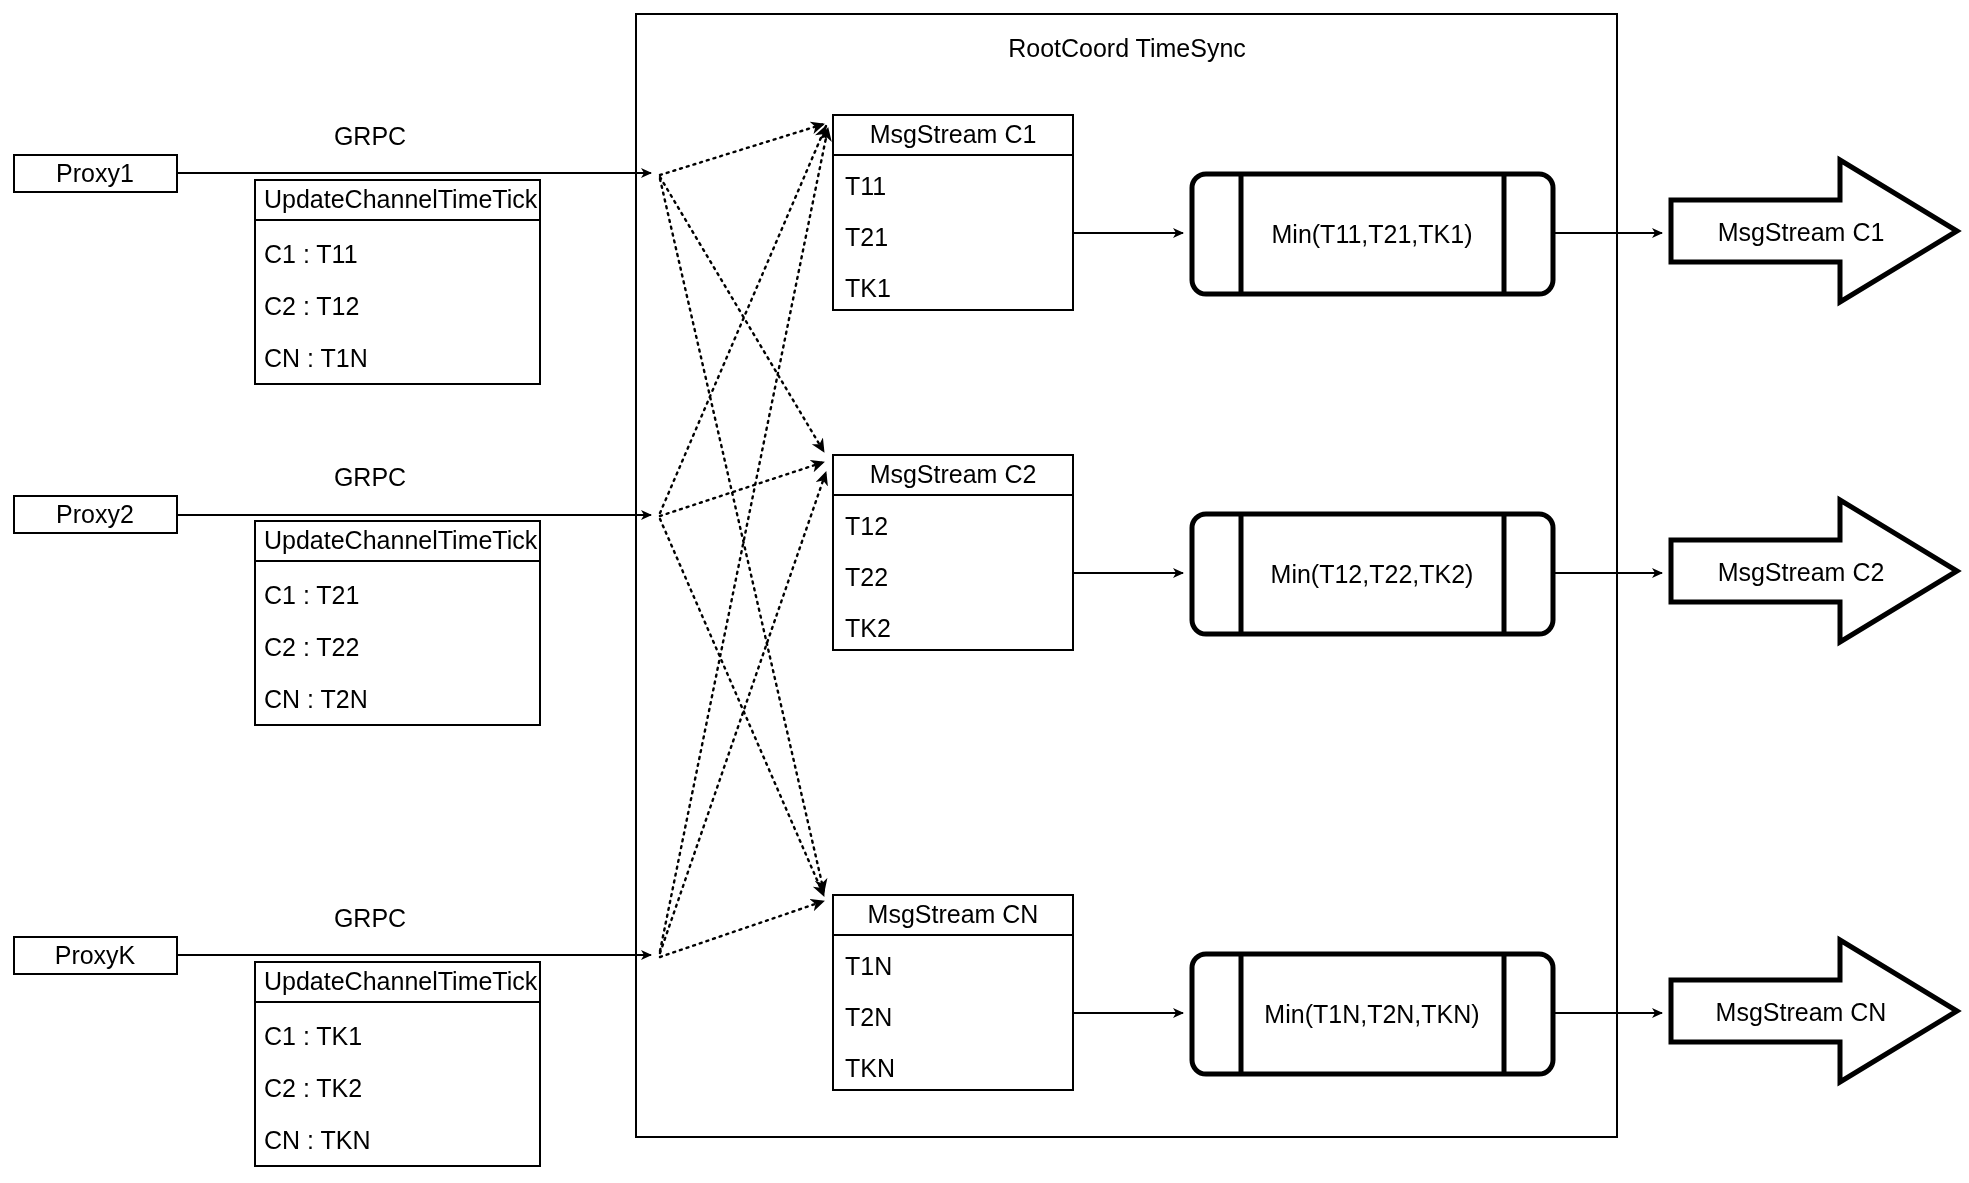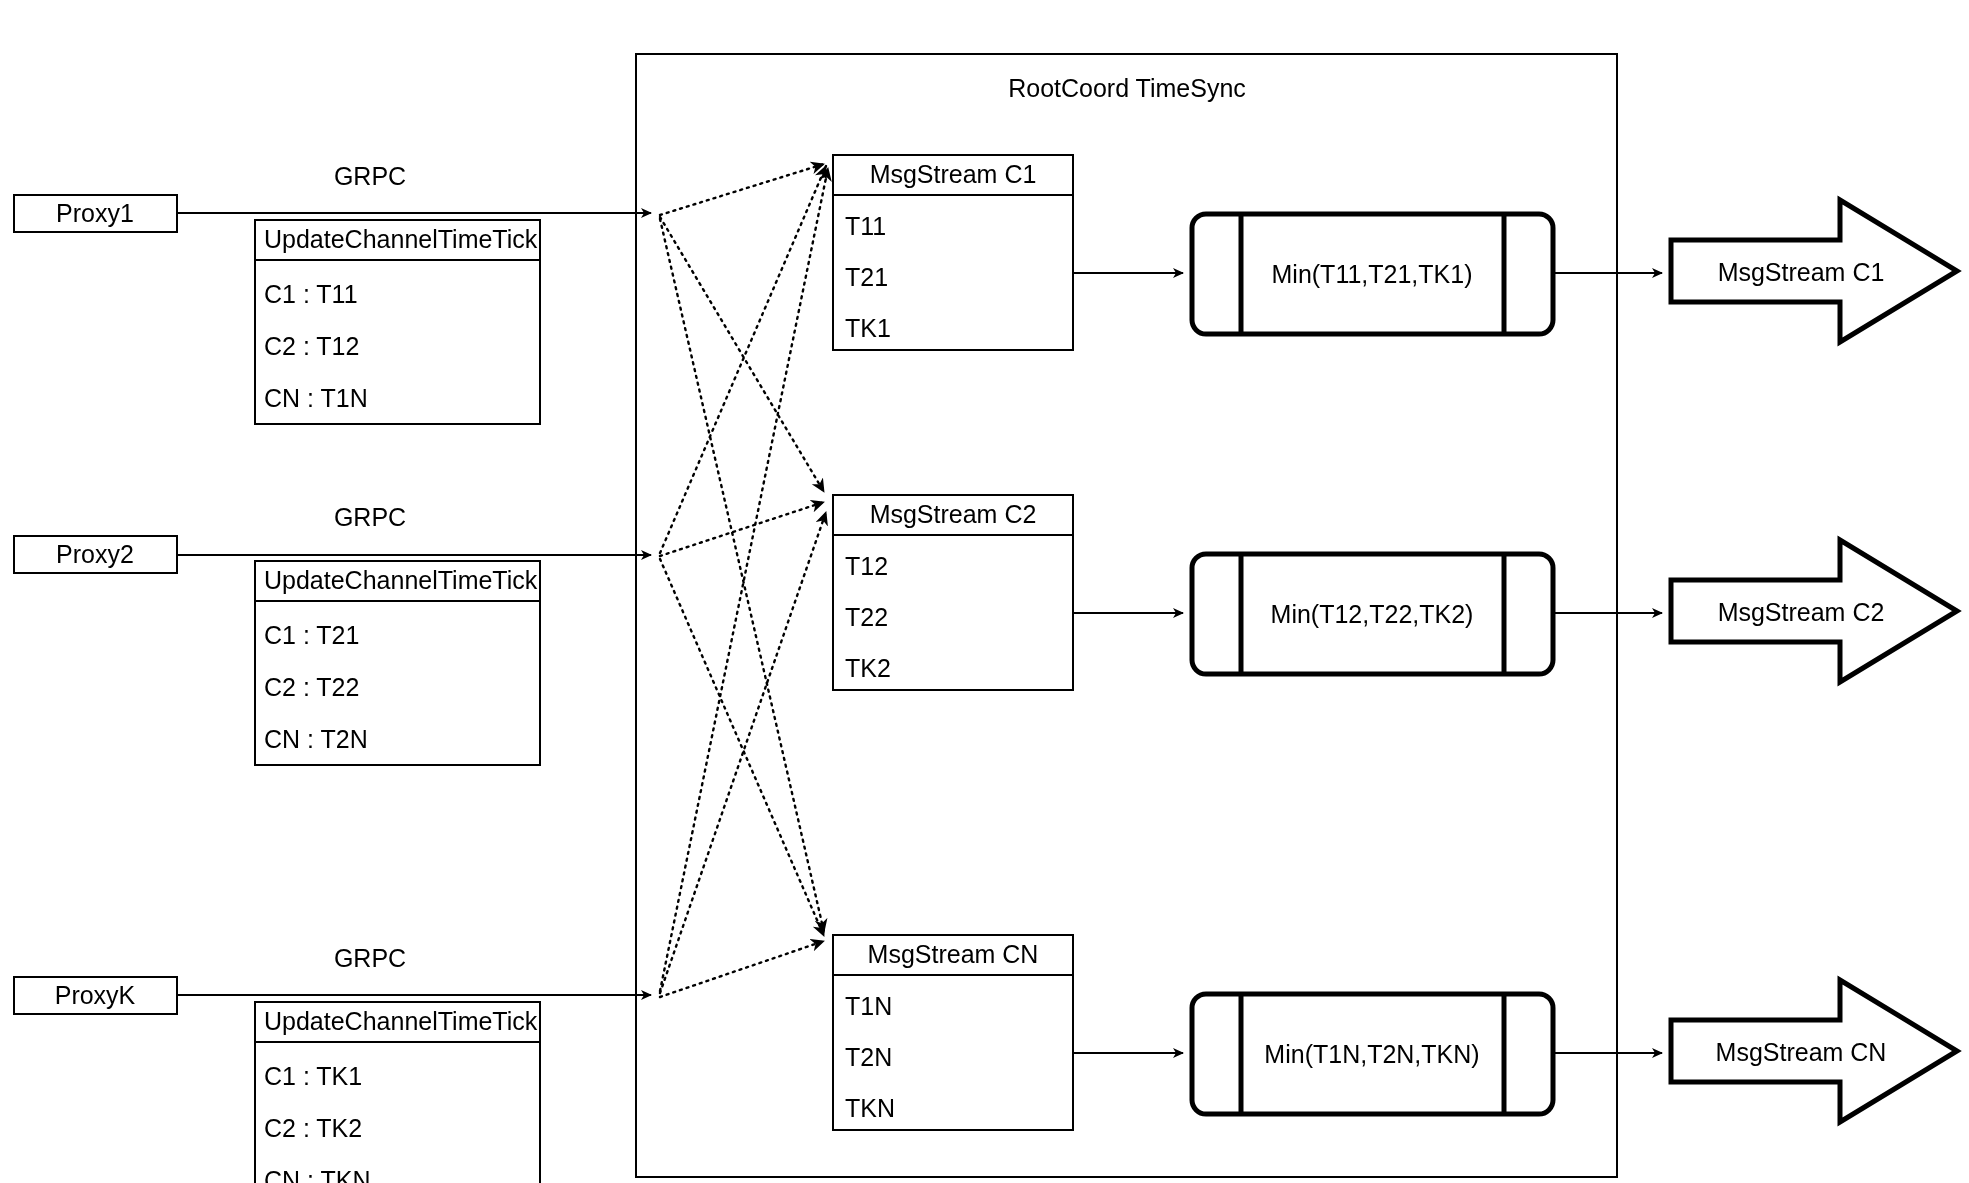--- a/index.html
+++ b/index.html
@@ -1,18 +1,18 @@
 <!DOCTYPE html>
 <html><head>
 <meta charset="utf-8">
 <style>
   html,body{margin:0;padding:0;background:#ffffff;}
   body{width:1969px;height:1183px;overflow:hidden;
        font-family:"Liberation Sans","DejaVu Sans",sans-serif;}
-  #stage{position:relative;width:1969px;height:852px;margin-top:40px;}
+  #stage{position:relative;width:1969px;height:852px;}
   svg#diagram{position:absolute;left:0;top:0;width:1969px;height:1183px;display:block;}
   text{font-family:"Liberation Sans","DejaVu Sans",sans-serif;fill:#000000;}
   .t-lbl{font-size:25px;}
   .t-box{font-size:25px;}
   .t-title{font-size:25px;}
   .rect-thin{fill:#ffffff;stroke:#000000;stroke-width:2;}
   .rect-open{fill:none;stroke:#000000;stroke-width:2;}
   .proc{fill:#ffffff;stroke:#000000;stroke-width:5;}
   .procbar{stroke:#000000;stroke-width:5;}
   .blockarrow{fill:#ffffff;stroke:#000000;stroke-width:5;stroke-linejoin:miter;}

